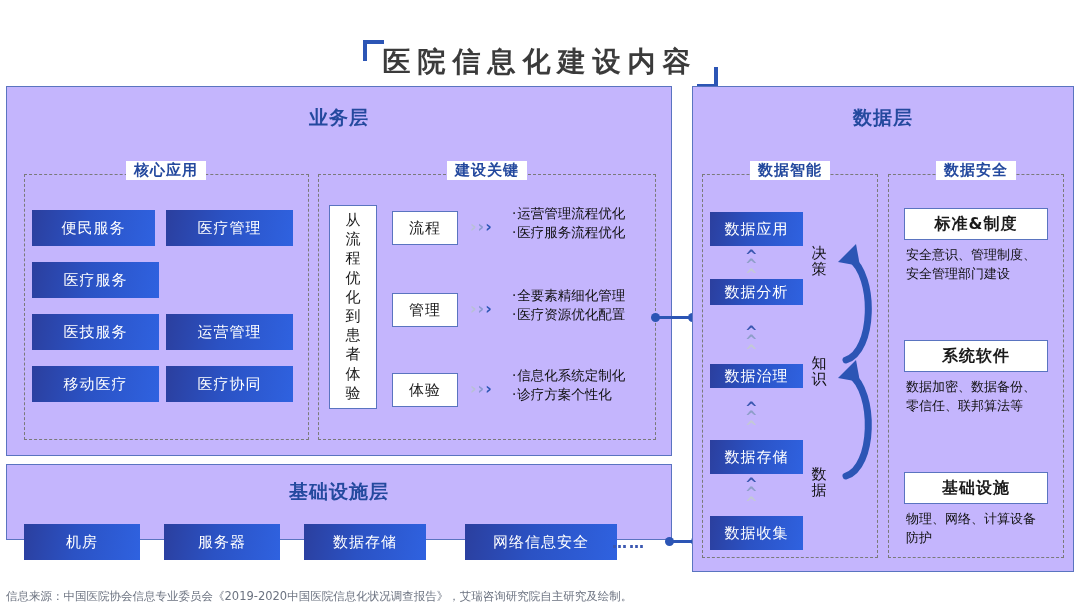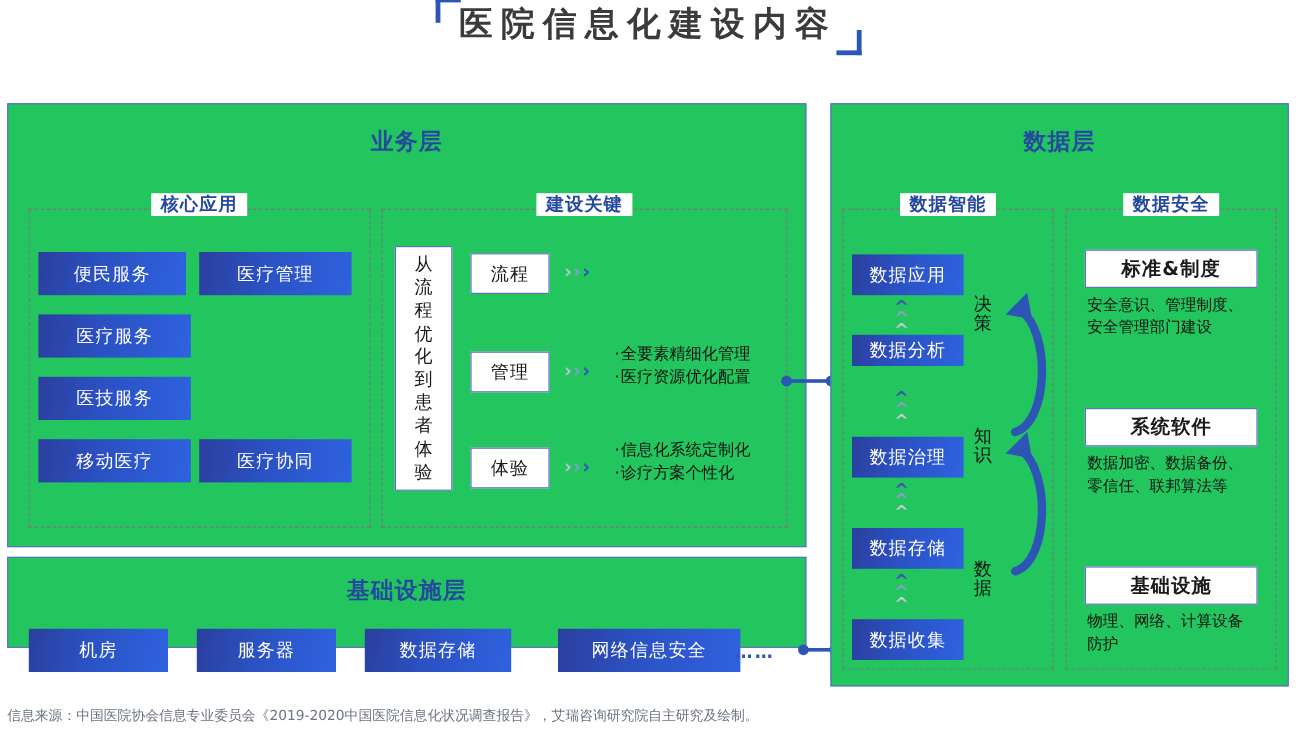--- a/index.html
+++ b/index.html
@@ -8,37 +8,37 @@
     background:#ffffff;
     font-family:"DejaVu Sans","Liberation Sans",sans-serif;
     position:relative;overflow:hidden;
     color:#222;
   }
   .stage{position:absolute;inset:0;}
 
   
   .title-wrap{
     position:absolute;left:0;top:6px;width:1080px;height:70px;
-    display:flex;align-items:flex-start;justify-content:center;
+    display:flex;align-items:flex-end;justify-content:center;
   }
   .title-inner{position:relative;display:flex;align-items:center;}
   .title-text{
     font-size:28px;font-weight:bold;color:#3b3b3b;
     letter-spacing:7px;line-height:1;white-space:nowrap;
     padding:0 14px;
   }
   .bracket{
     position:absolute;width:17px;height:17px;
   }
   .bracket.tl{left:-6px;top:-8px;border-left:4px solid #2c55b5;border-top:4px solid #2c55b5;}
   .bracket.br{right:-6px;bottom:-12px;border-right:4px solid #2c55b5;border-bottom:4px solid #2c55b5;}
 
   
   .panel{
-    position:absolute;border:1.5px solid #5a74c0;background:#22c55e;box-sizing:border-box;
+    position:absolute;border:1.5px solid #5a74c0;background:#c4b5fd;box-sizing:border-box;
   }
   .panel-title{
     position:absolute;left:0;right:0;text-align:center;
     font-size:19px;font-weight:bold;color:#24499e;letter-spacing:1px;
   }
 
   
   .dashbox{
     position:absolute;border:1.4px dashed #7a7a7a;box-sizing:border-box;background:transparent;
   }
@@ -135,35 +135,40 @@
     <div class="panel-title" style="top:18px;">业务层</div>
   </div>
 
   <div class="dashbox" style="left:24px;top:174px;width:285px;height:266px;"></div>
   <div class="sub-title" style="left:166px;top:161px;">核心应用</div>
 
   <div class="chip" style="left:32px;top:210px;width:123px;height:36px;">便民服务</div>
   <div class="chip" style="left:166px;top:210px;width:127px;height:36px;">医疗管理</div>
   <div class="chip" style="left:32px;top:262px;width:127px;height:36px;">医疗服务</div>
   <div class="chip" style="left:32px;top:314px;width:127px;height:36px;">医技服务</div>
+  <div class="chip" style="left:166px;top:314px;width:127px;height:36px;">运营管理</div>
   <div class="chip" style="left:32px;top:366px;width:127px;height:36px;">移动医疗</div>
   <div class="chip" style="left:166px;top:366px;width:127px;height:36px;">医疗协同</div>
 
   <div class="dashbox" style="left:318px;top:174px;width:338px;height:266px;"></div>
   <div class="sub-title" style="left:487px;top:161px;">建设关键</div>
 
   <div class="vtext" style="left:329px;top:205px;width:48px;height:204px;">
     <span>从流程优化到患者体验</span>
   </div>
 
   <div class="obox" style="left:392px;top:211px;width:66px;height:34px;">流程</div>
   <div class="chev3" style="left:470px;top:219px;">
     <span>›</span>
       <span>›</span>
       <span>›</span>
+  </div>
+  <div class="bullets" style="left:512px;top:204px;">
+    <div>运营管理流程优化</div>
+    <div>医疗服务流程优化</div>
   </div>
 
   <div class="obox" style="left:392px;top:293px;width:66px;height:34px;">管理</div>
   <div class="chev3" style="left:470px;top:301px;">
     <span>›</span>
       <span>›</span>
       <span>›</span>
   </div>
   <div class="bullets" style="left:512px;top:286px;">
     <div>全要素精细化管理</div>
@@ -210,21 +215,21 @@
     <span>^</span>
       <span>^</span>
       <span>^</span>
   </div>
   <div class="chip" style="left:710px;top:279px;width:93px;height:26px;">数据分析</div>
   <div class="upchev" style="left:745px;top:328px;">
     <span>^</span>
       <span>^</span>
       <span>^</span>
   </div>
-  <div class="chip" style="left:710px;top:364px;width:93px;height:34px;">数据治理</div>
+  <div class="chip" style="left:710px;top:364px;width:93px;height:24px;">数据治理</div>
   <div class="upchev" style="left:745px;top:404px;">
     <span>^</span>
       <span>^</span>
       <span>^</span>
   </div>
   <div class="chip" style="left:710px;top:440px;width:93px;height:34px;">数据存储</div>
   <div class="upchev" style="left:745px;top:480px;">
     <span>^</span>
       <span>^</span>
       <span>^</span>

